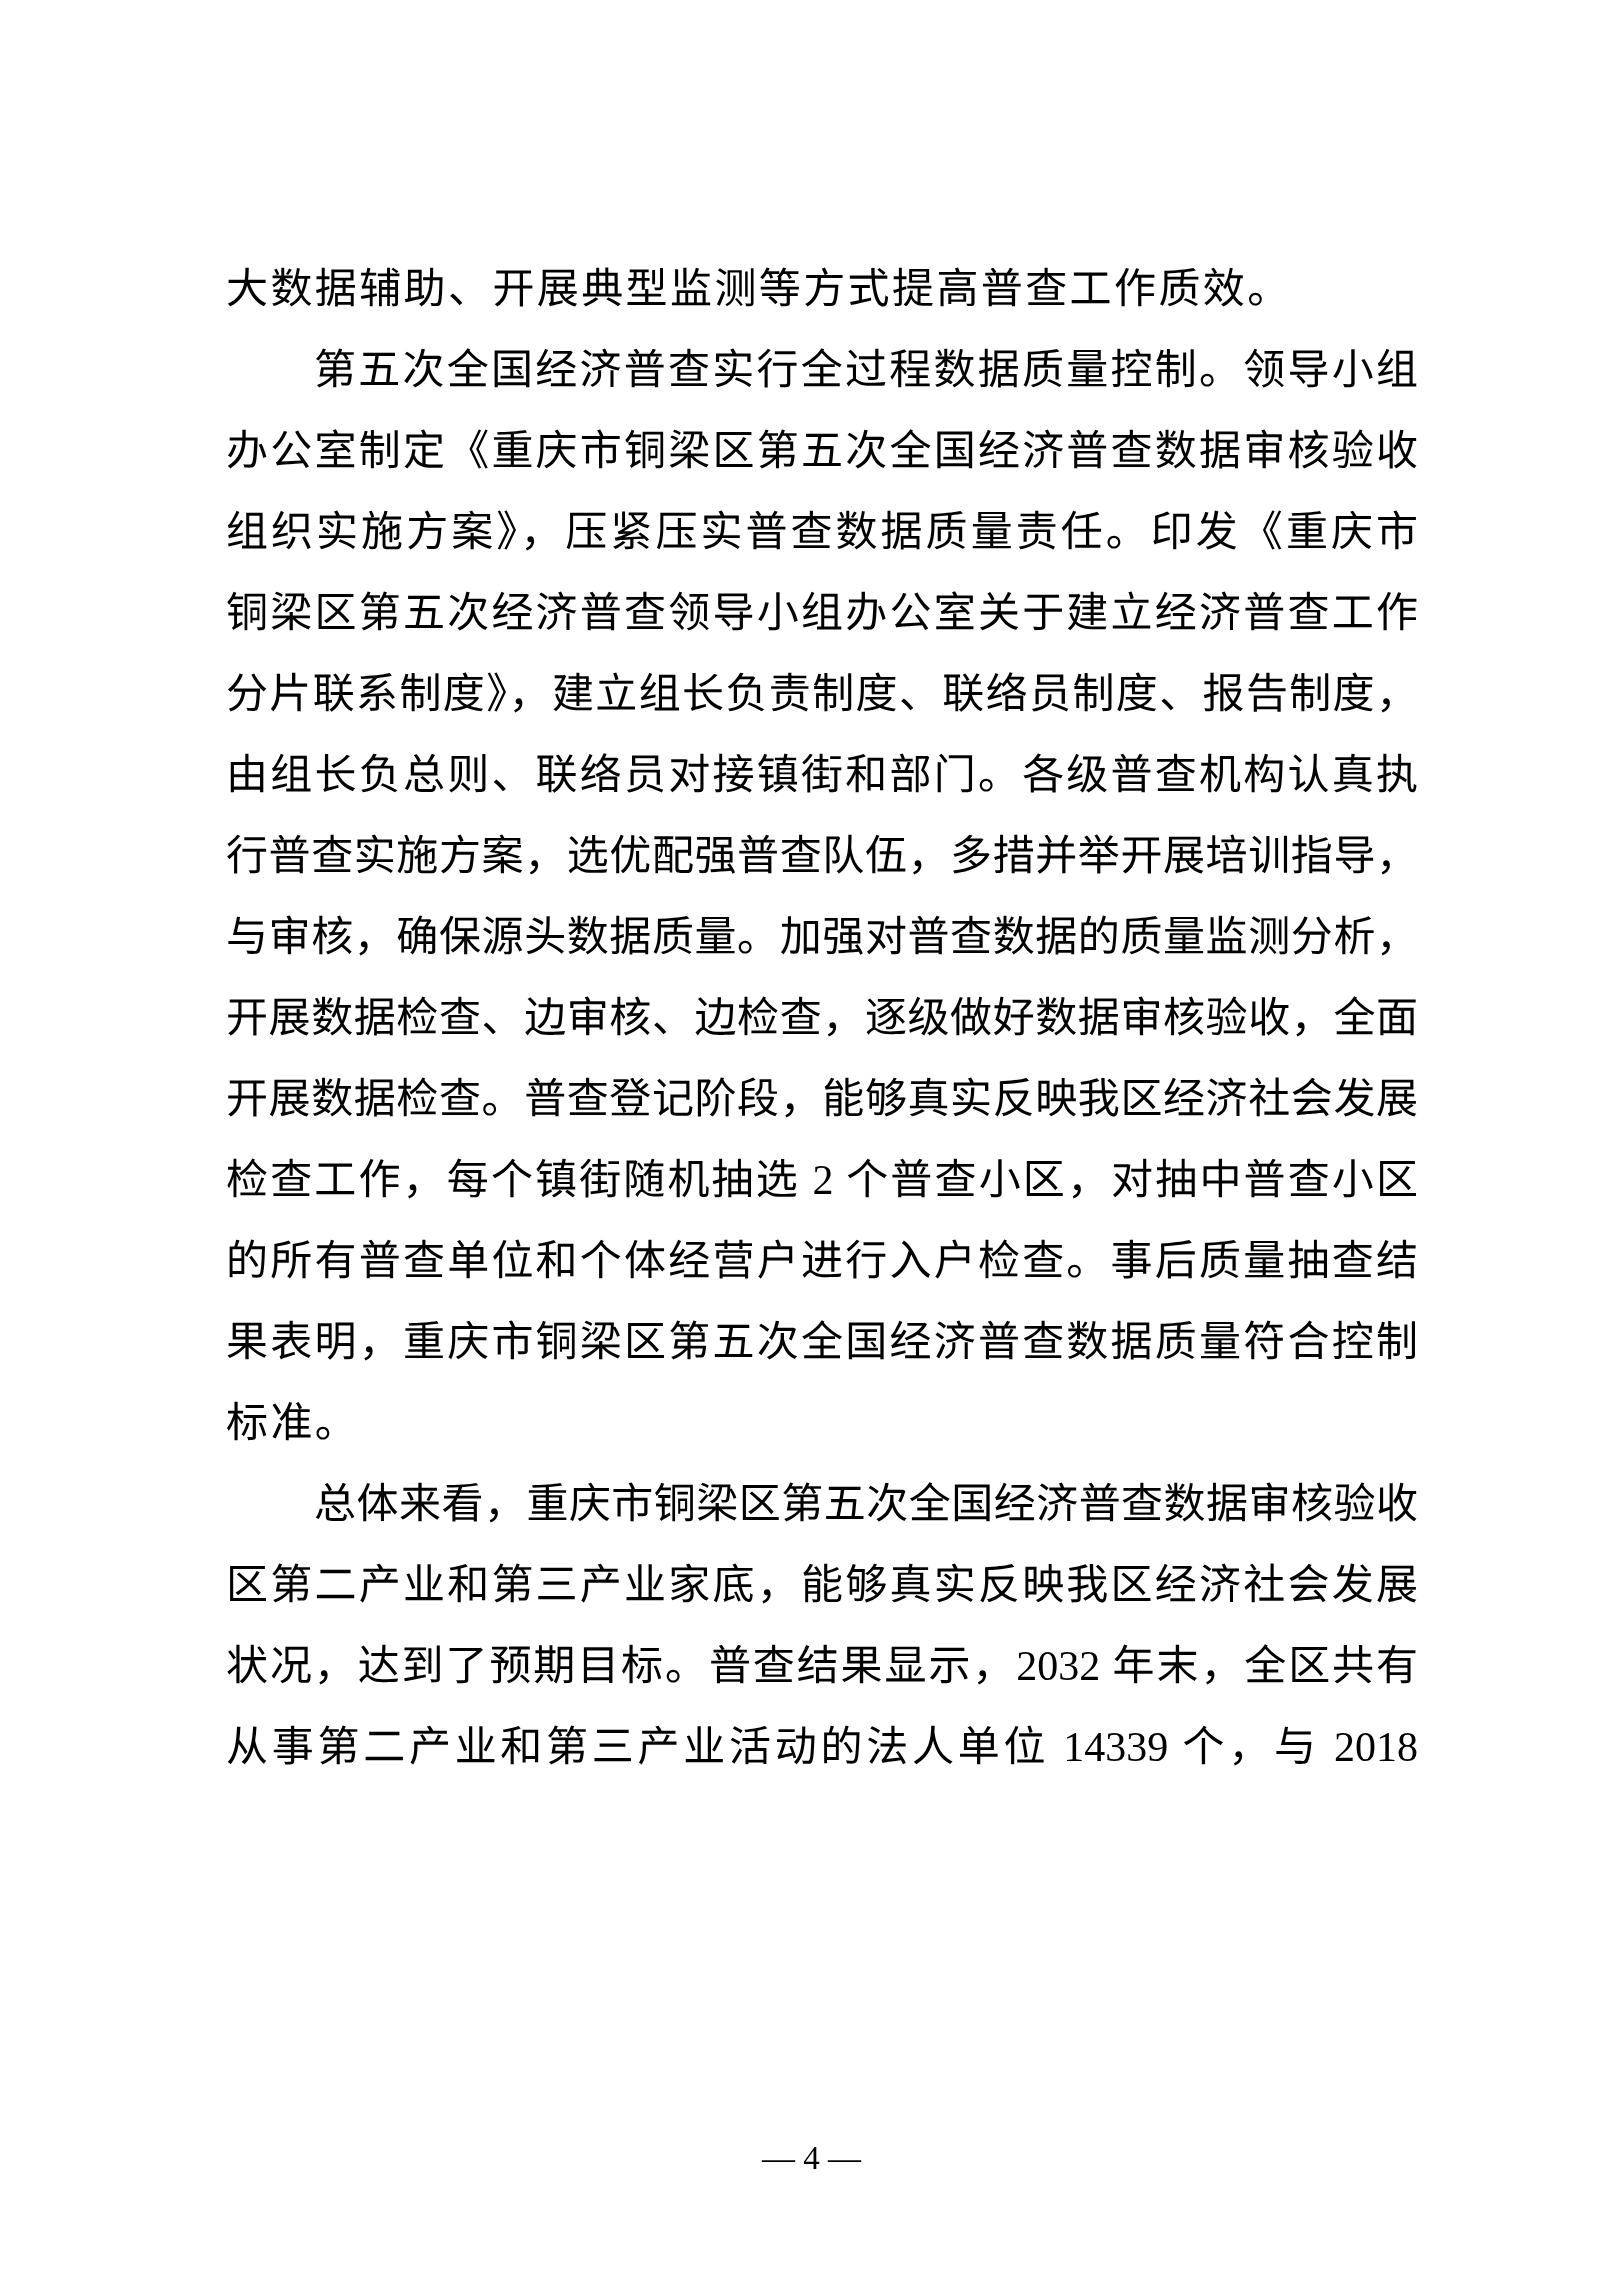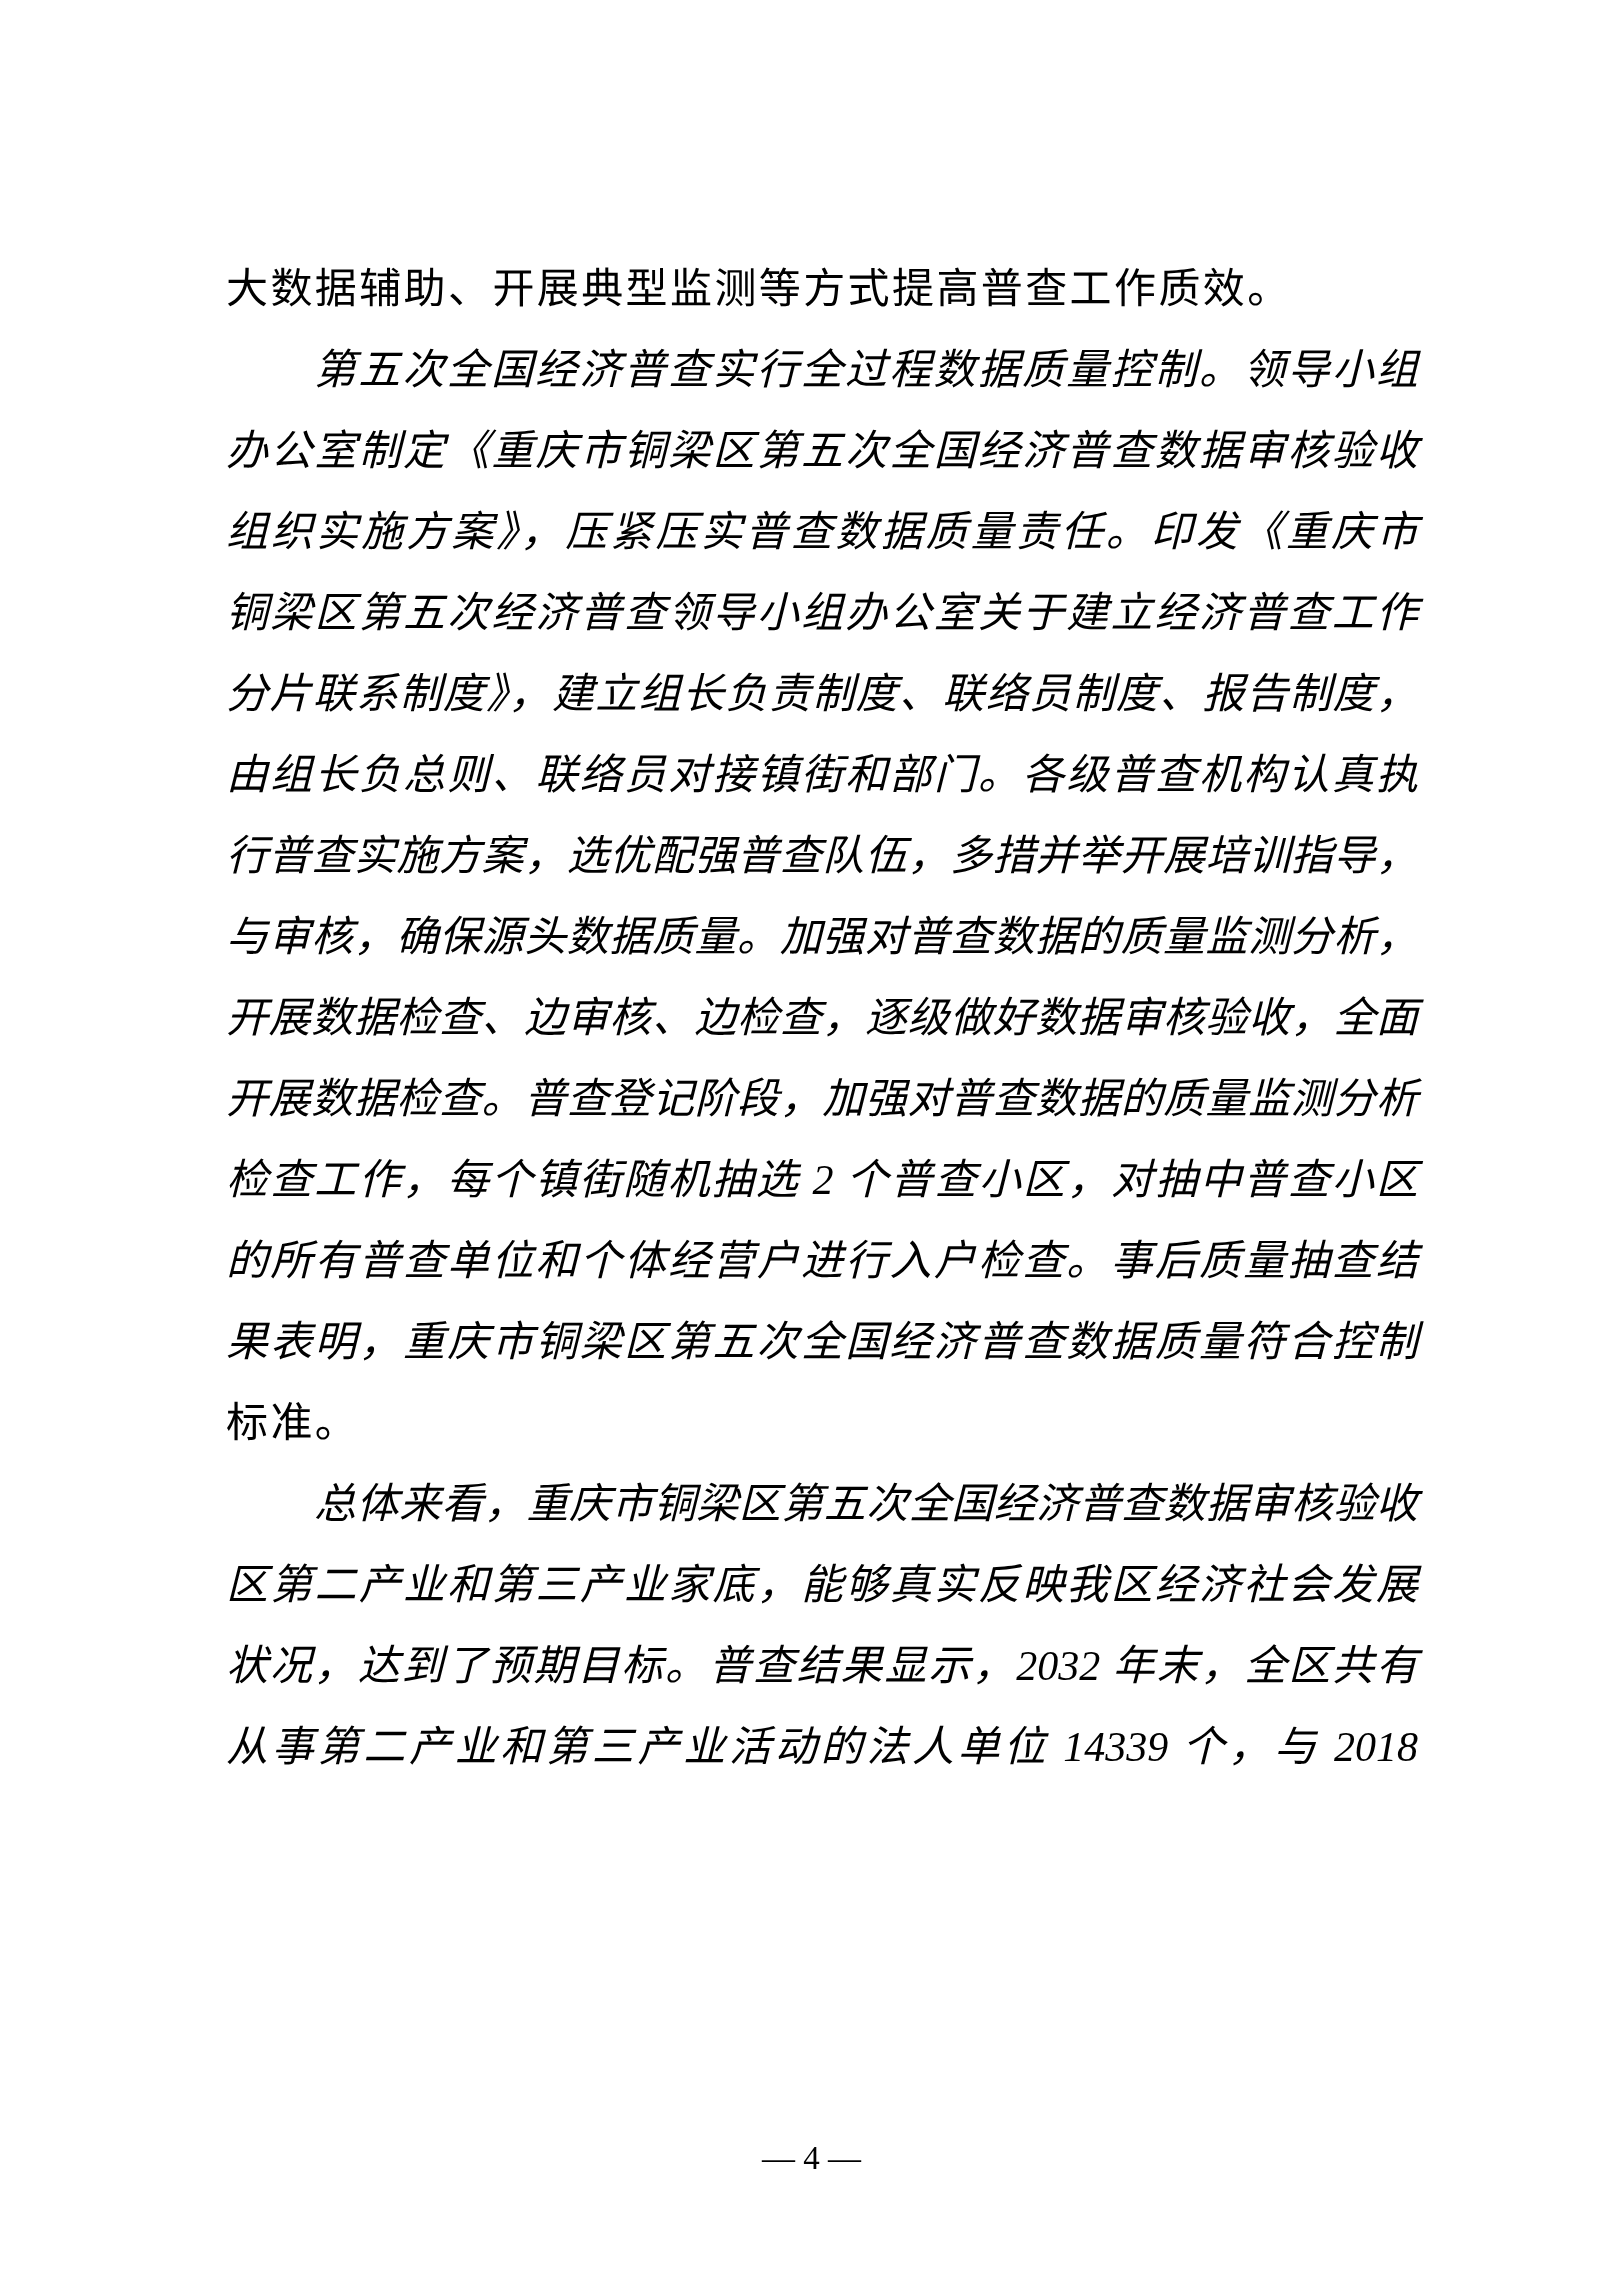--- a/index.html
+++ b/index.html
@@ -36,21 +36,20 @@
     line-height: 81px;
     font-size: 42px;
     text-align: left;
     overflow: visible;
   }
   
   .j {
     text-align: justify;
     text-align-last: justify;
     text-justify: inter-character;
-    font-style: italic;
   }
   
   .indent {
     padding-left: 88px;
   }
   
   .heading {
     font-family: "Liberation Sans", "DejaVu Sans", sans-serif;
     font-weight: 700;
     letter-spacing: 2px;
@@ -79,21 +78,21 @@
     <p class="line end">大数据辅助、开展典型监测等方式提高普查工作质效。</p>
     <p class="line indent j">第五次全国经济普查实行全过程数据质量控制。领导小组</p>
     <p class="line j">办公室制定《重庆市铜梁区第五次全国经济普查数据审核验收</p>
     <p class="line j">组织实施方案》，压紧压实普查数据质量责任。印发《重庆市</p>
     <p class="line j">铜梁区第五次经济普查领导小组办公室关于建立经济普查工作</p>
     <p class="line j">分片联系制度》，建立组长负责制度、联络员制度、报告制度，</p>
     <p class="line j">由组长负总则、联络员对接镇街和部门。各级普查机构认真执</p>
     <p class="line j">行普查实施方案，选优配强普查队伍，多措并举开展培训指导，</p>
     <p class="line j">与审核，确保源头数据质量。加强对普查数据的质量监测分析，</p>
     <p class="line j">开展数据检查、边审核、边检查，逐级做好数据审核验收，全面</p>
-    <p class="line j">开展数据检查。普查登记阶段，加强对普查数据的质量监测分析</p>
+    <p class="line j">开展数据检查。普查登记阶段，能够真实反映我区经济社会发展</p>
     <p class="line j">检查工作，每个镇街随机抽选 2 个普查小区，对抽中普查小区</p>
     <p class="line j">的所有普查单位和个体经营户进行入户检查。事后质量抽查结</p>
     <p class="line j">果表明，重庆市铜梁区第五次全国经济普查数据质量符合控制</p>
     <p class="line end">标准。</p>
     <p class="line indent j">总体来看，重庆市铜梁区第五次全国经济普查数据审核验收</p>
     <p class="line j">区第二产业和第三产业家底，能够真实反映我区经济社会发展</p>
     <p class="line j">状况，达到了预期目标。普查结果显示，2032 年末，全区共有</p>
     <p class="line j">从事第二产业和第三产业活动的法人单位 14339 个，与 2018</p>
   </main>
 

